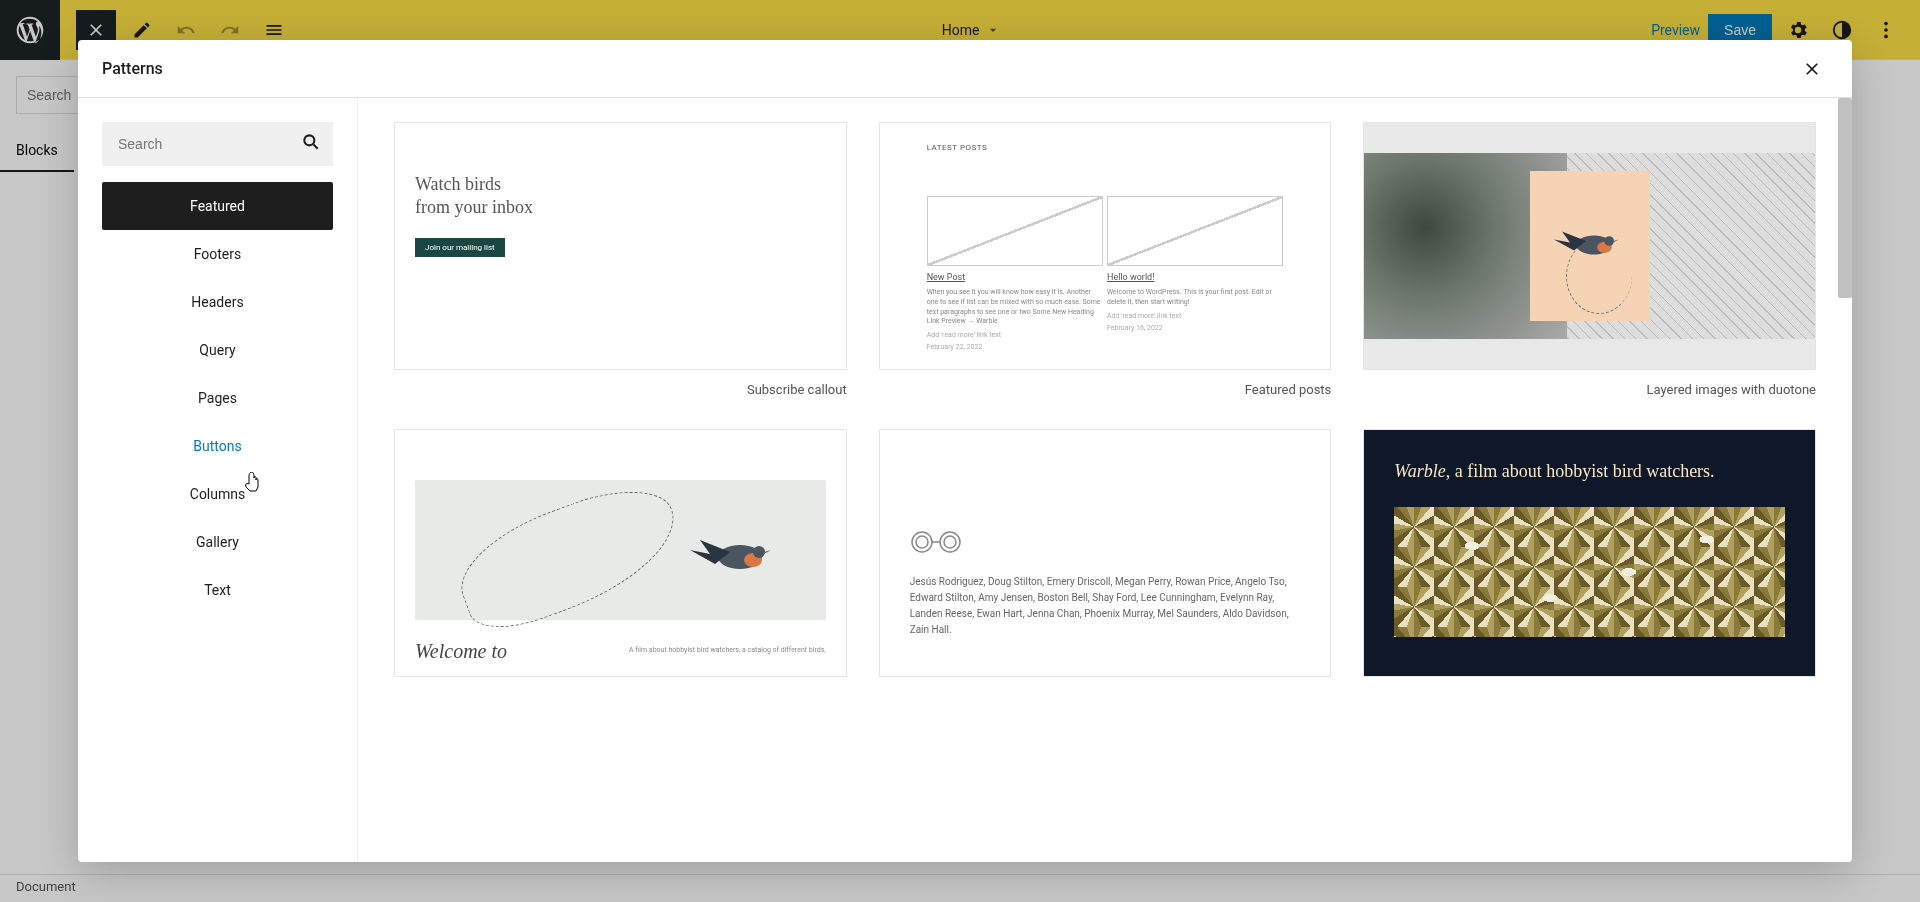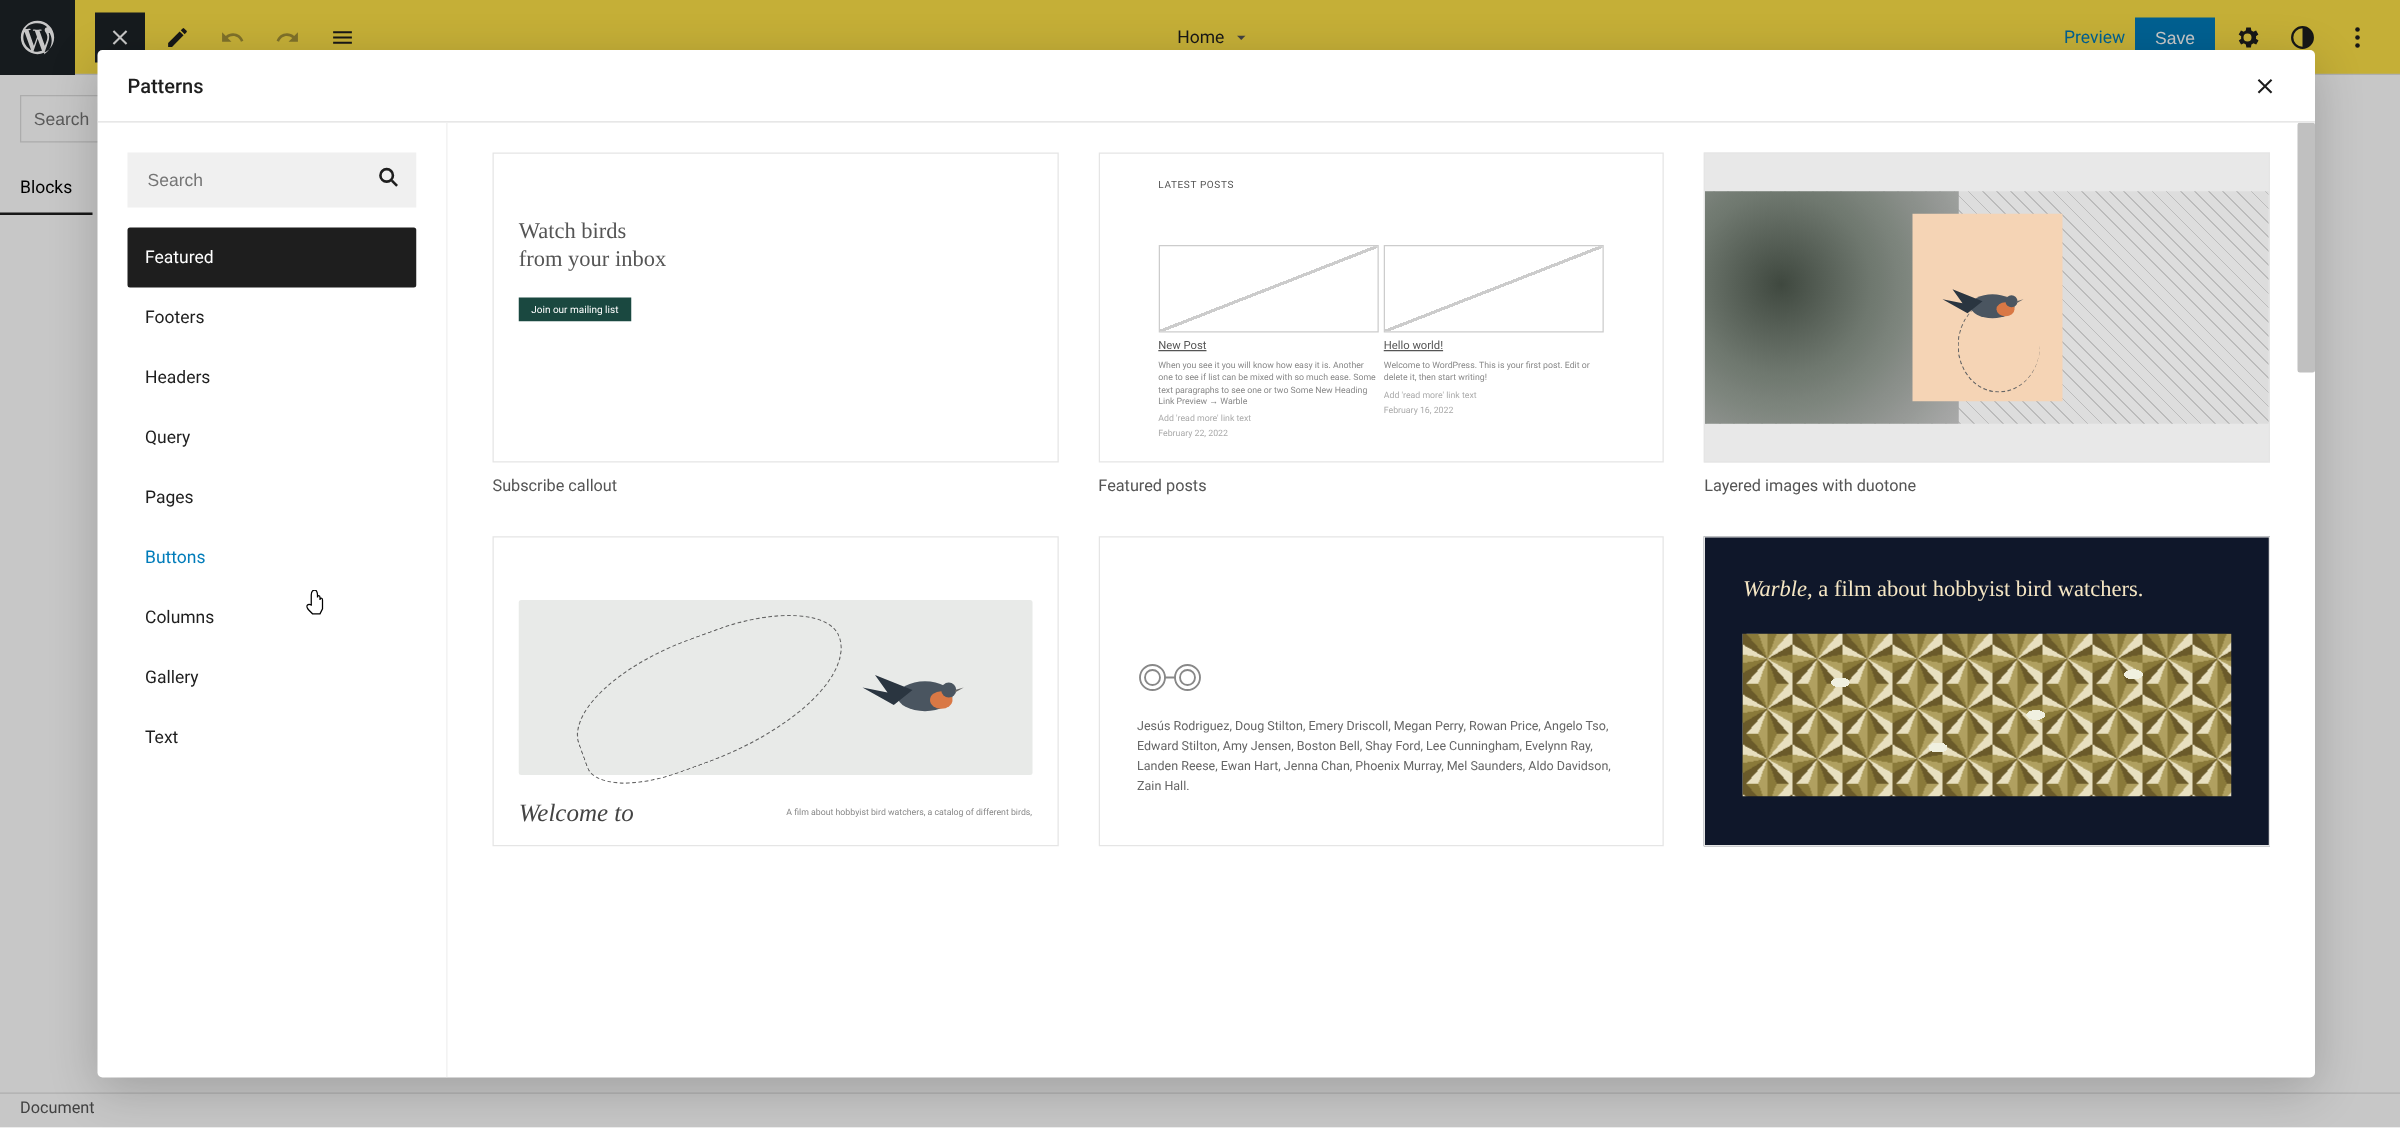--- a/index.html
+++ b/index.html
@@ -32,29 +32,29 @@
 .modal-title { font-size: 16px; font-weight: 500; color: #1e1e1e; }
 .close-btn { width: 32px; height: 32px; display: flex; align-items: center; justify-content: center; cursor: pointer; }
 .modal-body { flex: 1; display: flex; overflow: hidden; }
 
 
 .patterns-sidebar { width: 280px; padding: 24px; border-right: 1px solid #f0f0f0; display: flex; flex-direction: column; gap: 16px; overflow-y: auto; }
 .p-search { position: relative; background: #f0f0f0; }
 .p-search input { width: 100%; padding: 14px 40px 14px 16px; border: none; background: transparent; font-size: 14px; outline: none; }
 .p-search-icon { position: absolute; right: 12px; top: 50%; transform: translateY(-50%); }
 .cat-list { display: flex; flex-direction: column; gap: 0; }
-.cat-item { padding: 16px 14px; font-size: 14px; color: #1e1e1e; cursor: pointer; border-radius: 2px; }
+.cat-item { padding: 16px 14px; font-size: 14px; color: #1e1e1e; cursor: pointer; border-radius: 2px; text-align: center; }
 .cat-item.active { background: #1e1e1e; color: #fff; }
 .cat-item.hover { color: #007cba; }
 
 
 .patterns-grid { flex: 1; padding: 24px 36px; overflow-y: auto; display: grid; grid-template-columns: repeat(3, 1fr); gap: 32px; align-content: start; }
 .pattern-card { display: flex; flex-direction: column; gap: 12px; }
 .pattern-preview { background: #fff; border: 1px solid #e5e5e5; height: 248px; overflow: hidden; position: relative; }
-.pattern-title { text-align: left; font-size: 13px; color: #555; }
+.pattern-title { text-align: right; font-size: 13px; color: #555; }
 
 
 .pv1 { padding: 50px 20px; }
 .pv1-h { font-family: Georgia, serif; font-size: 18px; color: #555; line-height: 1.3; }
 .pv1-btn { display: inline-block; margin-top: 18px; padding: 5px 10px; background: #1a4840; color: #fff; font-size: 8px; text-align: center; }
 
 
 .pv2 { padding: 20px 47px; font-size: 8px; color: #555; }
 .pv2-label { font-size: 8px; letter-spacing: 0.5px; margin-bottom: 8px; }
 .pv2-cols { display: flex; gap: 4px; margin-top: 44px; }

